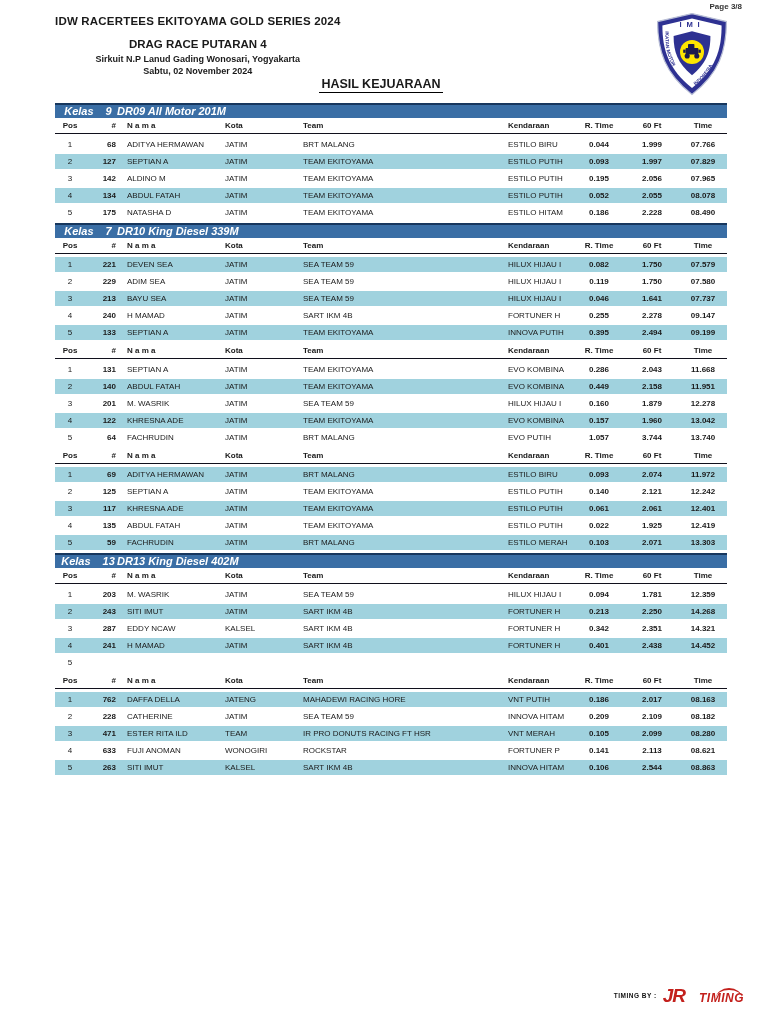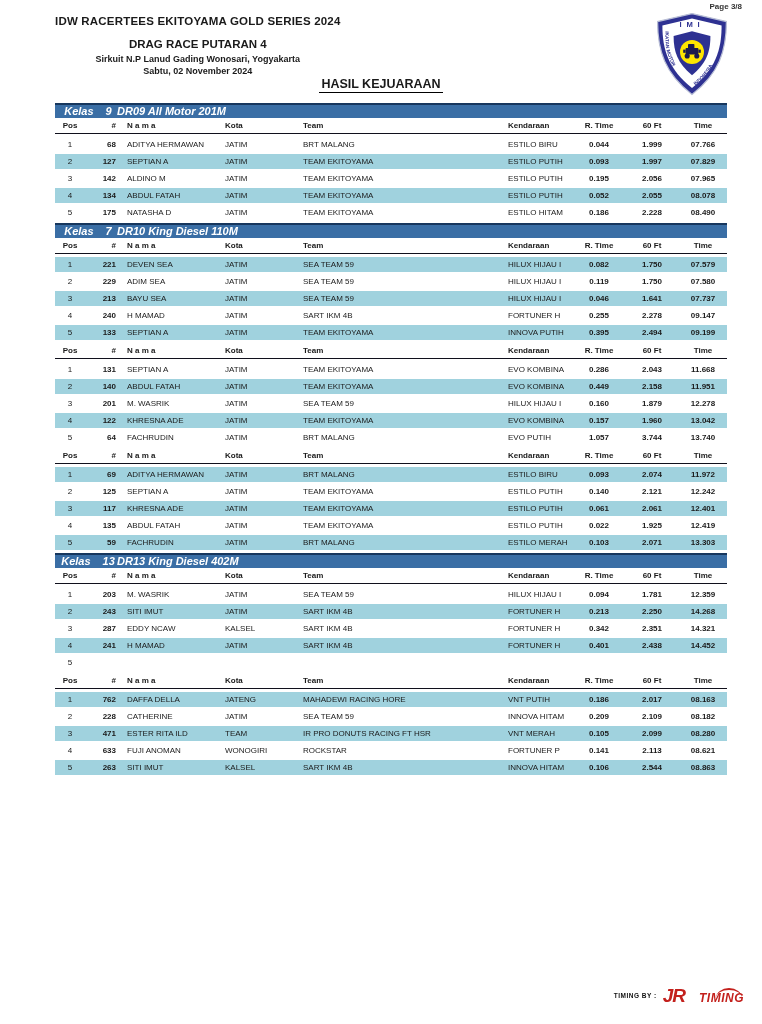--- a/index.html
+++ b/index.html
@@ -184,21 +184,21 @@
           <div class="cell col-rtime">0.186</div>
           <div class="cell col-sixty">2.228</div>
           <div class="cell col-time">08.490</div>
         </div>
       </div>
   </div>
 
   <div class="section">
     <div class="section-bar">
       <span class="bar-kelas"><span>Kelas</span><span class="no">7</span></span>
-      <span>DR10 King Diesel 110M</span>
+      <span>DR10 King Diesel 339M</span>
     </div>
     <div class="grid-row header-row">
         <div class="cell hdr col-pos">Pos</div>
         <div class="cell hdr col-num">#</div>
         <div class="cell hdr col-nama">N a m a</div>
         <div class="cell hdr col-kota">Kota</div>
         <div class="cell hdr col-team">Team</div>
         <div class="cell hdr col-kendaraan">Kendaraan</div>
         <div class="cell hdr col-rtime">R. Time</div>
         <div class="cell hdr col-sixty">60 Ft</div>

